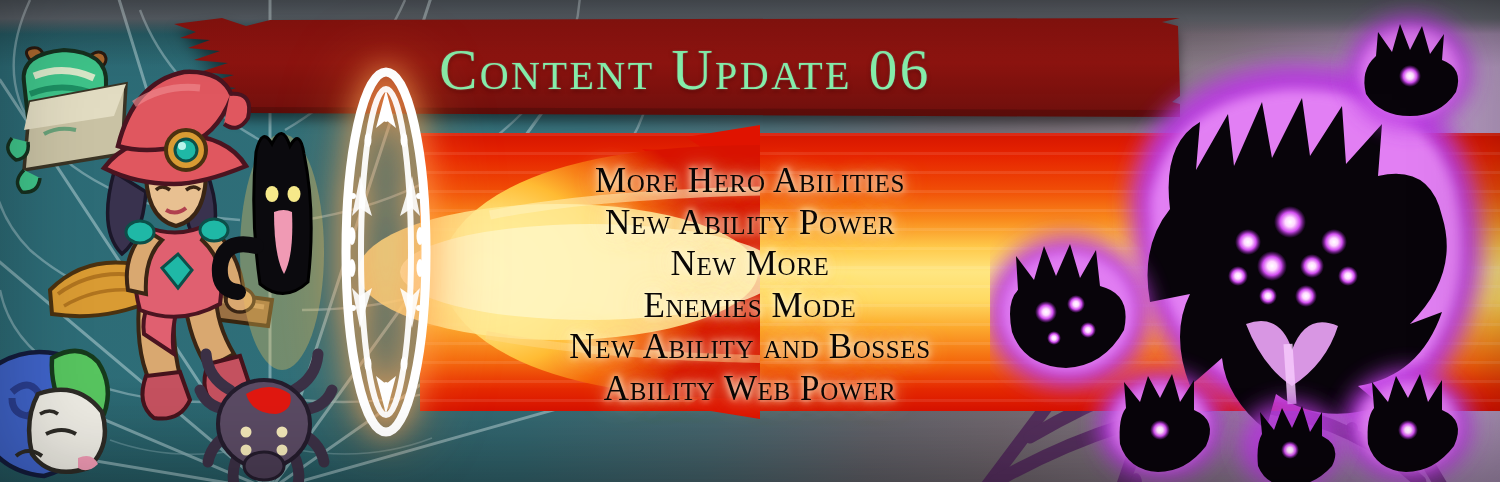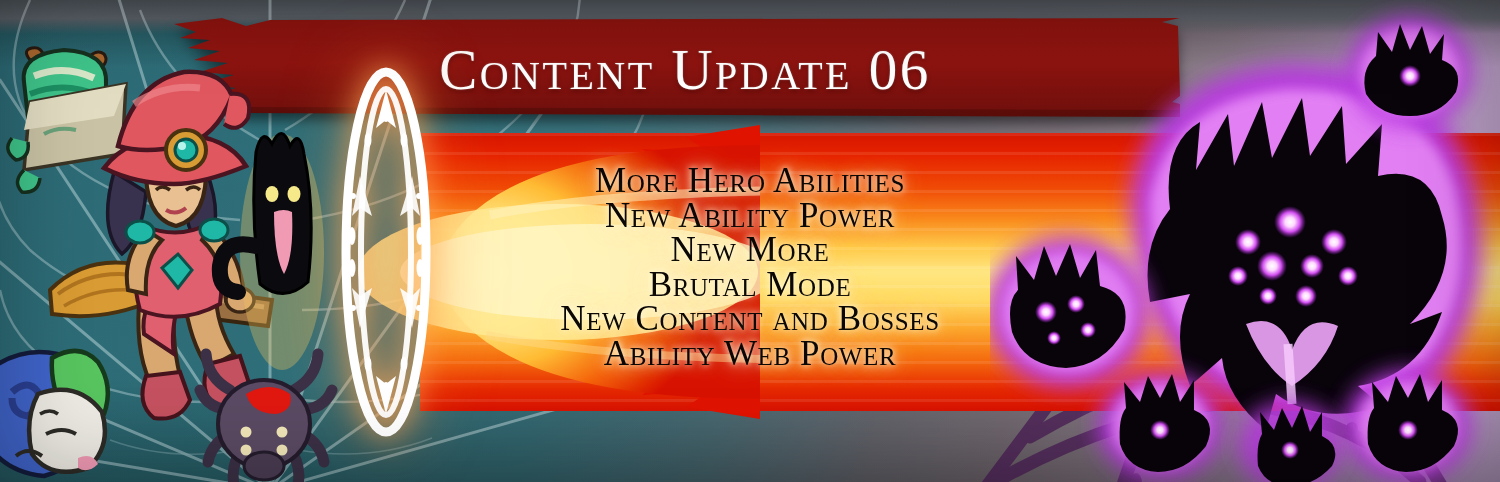--- a/index.html
+++ b/index.html
@@ -40,21 +40,21 @@
   .web-right{position:absolute;right:-20px;bottom:-40px;width:620px;height:330px;opacity:.85;}
 
   
   .ribbon-wrap{position:absolute;left:150px;top:18px;width:1030px;height:102px;
     filter:drop-shadow(0 7px 6px rgba(0,0,0,.5));}
   .ribbon{position:absolute;inset:0;}
 
   .title{
     position:absolute;left:150px;top:18px;width:1030px;height:102px;
     display:flex;align-items:center;justify-content:center;
-    color:#ffffff;
+    color:#86efac;
     font-size:57px;
     letter-spacing:2.5px;
     font-variant:small-caps;
     font-weight:400;
     text-shadow:0 2px 4px rgba(60,0,0,.55), 0 0 2px rgba(255,255,255,.35);
     padding-left:40px;
   }
 
   
   .fire-band{
@@ -91,20 +91,21 @@
   .portal{
     position:absolute;left:338px;top:66px;width:96px;height:372px;
     filter:drop-shadow(0 0 14px rgba(255,170,90,.95)) drop-shadow(0 0 30px rgba(255,130,40,.55));
   }
 
   
   .features{
     position:absolute;left:430px;top:164px;width:640px;
     display:flex;flex-direction:column;align-items:center;
     z-index:6;
+    gap:7px;
   }
   .feature-line{
     color:#0a0705;
     font-size:35px;
     line-height:34.5px;
     font-variant:small-caps;
     letter-spacing:.6px;
     white-space:nowrap;
     text-shadow:
       0 0 6px rgba(255,252,225,.95),
@@ -255,22 +256,22 @@
         <circle cx="15" cy="242" r="3"></circle>
       <circle cx="81" cy="130" r="3"></circle>
         <circle cx="81" cy="242" r="3"></circle>
     </g>
   </svg>
 
   <div class="features">
     <div class="feature-line">More Hero Abilities</div>
     <div class="feature-line">New Ability Power</div>
     <div class="feature-line">New More</div>
-    <div class="feature-line">Brutal Mode</div>
-    <div class="feature-line">New Content and Bosses</div>
+    <div class="feature-line">Enemies Mode</div>
+    <div class="feature-line">New Ability and Bosses</div>
     <div class="feature-line">Ability Web Power</div>
   </div>
 
   <svg class="art-left" viewBox="0 0 350 440">
 
     <g>
       <path d="M36 18 Q28 8 38 6 Q48 4 50 16 Z" fill="#a9672e" stroke="#2a1a10" stroke-width="3"></path>
       <path d="M92 18 Q102 6 110 12 Q116 20 104 28 Z" fill="#a9672e" stroke="#2a1a10" stroke-width="3"></path>
       <path d="M30 40 Q26 12 70 8 Q114 10 112 42 Q112 78 86 92 Q52 98 34 76 Z" fill="#3fc48a" stroke="#16301f" stroke-width="4"></path>
       <path d="M40 34 Q70 22 100 36" stroke="#d9e8c9" stroke-width="7" fill="none"></path>

